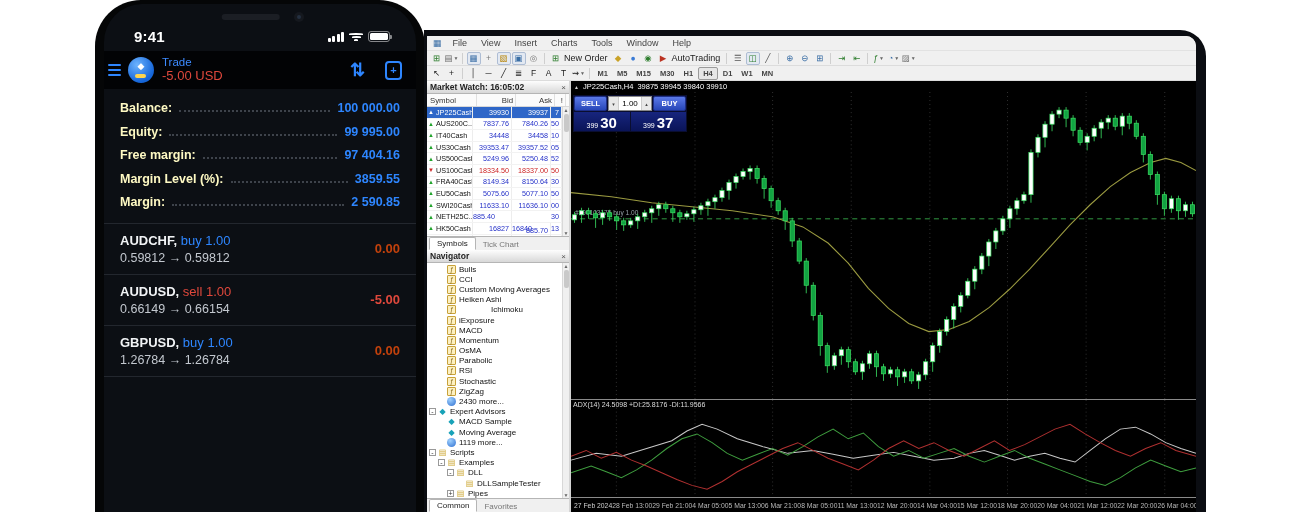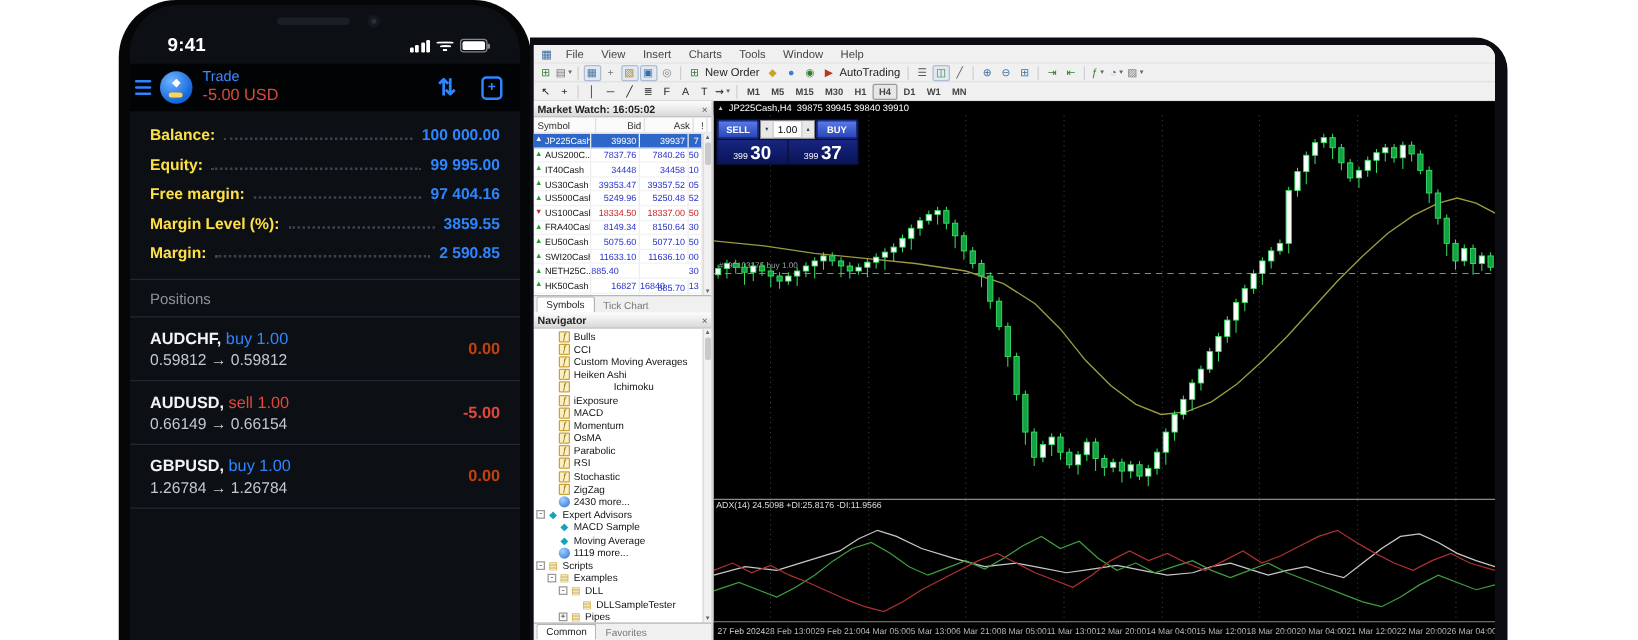--- a/index.html
+++ b/index.html
@@ -30,21 +30,21 @@
   .appicon::before{content:"";position:absolute;left:7px;bottom:5px;width:11px;height:4px;border-radius:2px;background:#ffd54f;}
   .htitles{margin-left:8px;line-height:1.15;}
   .htitle{color:#3d8bff;font-size:11.5px;}
   .hpl{color:#df483c;font-size:13px;}
   .hspace{flex:1;}
   .transfer{color:#2e86ff;font-size:18px;font-weight:bold;margin-right:20px;}
   .newdoc{width:17px;height:19px;border:2px solid #2e86ff;border-radius:4px;position:relative;}
   .newdoc::after{content:"+";position:absolute;left:0;right:0;top:0px;text-align:center;color:#2e86ff;font-size:11px;font-weight:bold;line-height:14px;}
   .account{padding:12px 16px 4px 16px;}
   .acc-row{display:flex;align-items:flex-end;margin-bottom:9.5px;}
-  .acc-label{color:#fde047;font-size:12.5px;font-weight:bold;white-space:nowrap;}
+  .acc-label{color:#fef9c3;font-size:12.5px;font-weight:bold;white-space:nowrap;}
   .leader{flex:1;border-bottom:2px dotted #3e434b;margin:0 7px 3px 7px;}
   .acc-val{color:#2e86ff;font-size:12.5px;font-weight:bold;white-space:nowrap;}
   .pos-title{color:#8d939c;font-size:12px;padding:8px 16px 7px 16px;border-top:1px solid #23272e;}
   .pos-item{display:flex;align-items:center;padding:9px 16px;border-top:1px solid #23272e;}
   .pos-left{flex:1;}
   .pos-l1{font-size:13px;font-weight:bold;color:#f1f3f5;}
   .side-buy{color:#2e86ff;font-weight:normal;}
   .side-sell{color:#df483c;font-weight:normal;}
   .pos-l2{font-size:12.5px;color:#c3c8cf;margin-top:3px;}
   .pos-profit{font-size:13px;font-weight:bold;}
@@ -179,21 +179,20 @@
             <span class="acc-label">Margin Level (%):</span>
             <span class="leader"></span>
             <span class="acc-val">3859.55</span>
           </div>
           <div class="acc-row">
             <span class="acc-label">Margin:</span>
             <span class="leader"></span>
             <span class="acc-val">2 590.85</span>
           </div>
         </div>
-      <div class="pos-title">Positions</div>
       <div id="positions">
           <div class="pos-item">
             <div class="pos-left">
               <div class="pos-l1"><span>AUDCHF, </span><span class="side-buy">buy 1.00</span></div>
               <div class="pos-l2">0.59812 → 0.59812</div>
             </div>
             <div class="pos-profit pp-buy">0.00</div>
           </div>
           <div class="pos-item">
             <div class="pos-left">

